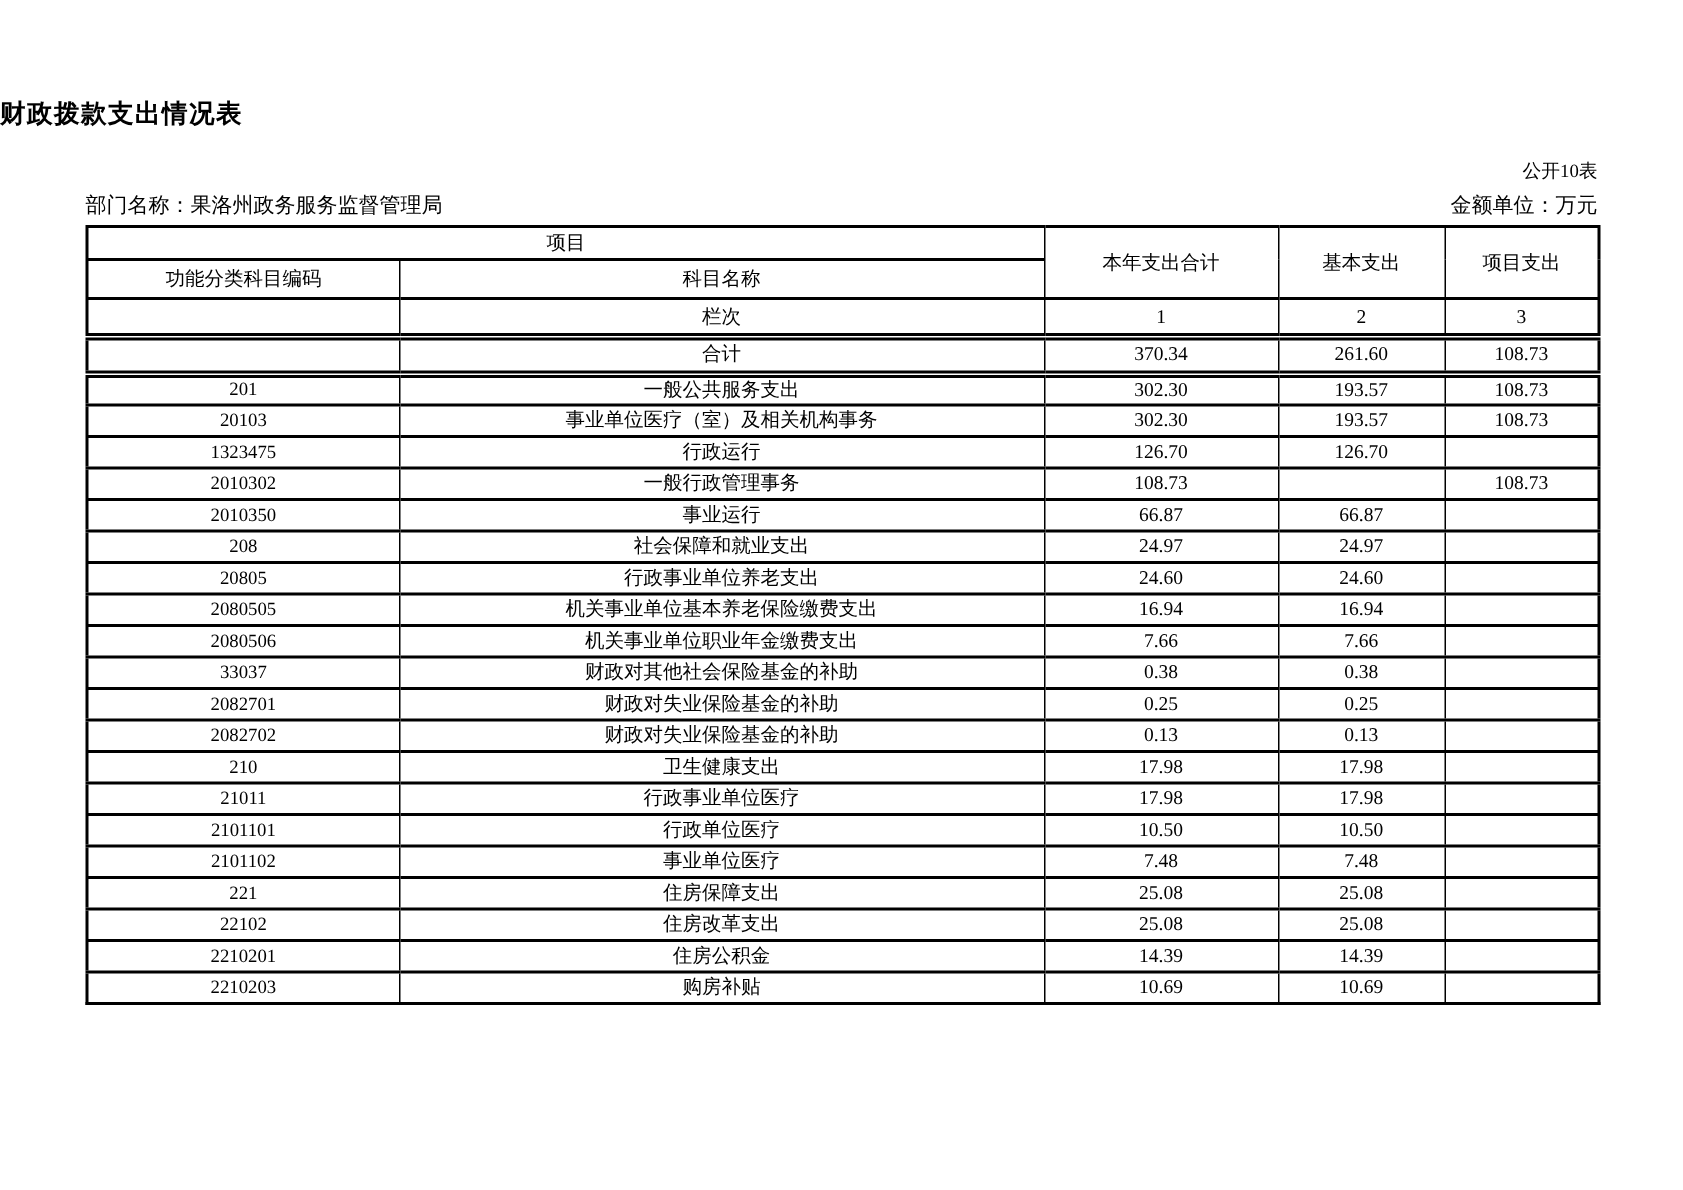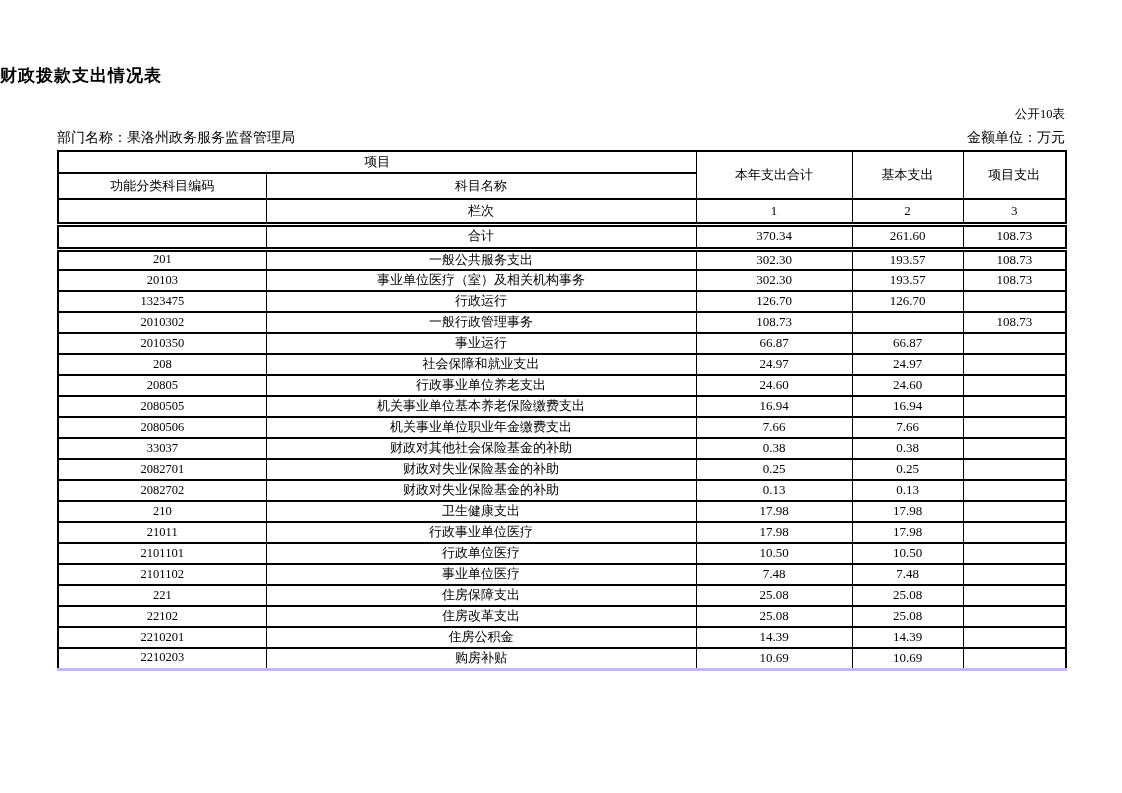--- a/index.html
+++ b/index.html
@@ -62,21 +62,21 @@
   }
   tr.h1 { height: 22px; }
   tr.h2 { height: 26px; margin-top: 24px; }
   tr.lanci { height: 25px; }
   tr.total { height: 25px; padding-left: 10px; }
   tr.total td {
     border-top: 5px double #000;
     border-bottom: 5px double #000;
   }
   tbody.rows tr { height: 21px; }
-  tbody.rows tr:last-child td { border-bottom: 3px solid #c4b5fd; margin-top: 40px; }
+  tbody.rows tr:last-child td { border-bottom: 1px solid #c4b5fd; margin-top: 40px; }
   td.code { text-align: left; padding-left: 6px; font-size: 12.5px; }
   td.name { text-align: left; padding-left: 8px; }
   td.num  { text-align: right; padding-right: 3px; }
   .page-footer {
     position: absolute;
     top: 756px;
     left: 0;
     width: 100%;
     text-align: center;
     font-family: "Liberation Sans", "DejaVu Sans", sans-serif;

